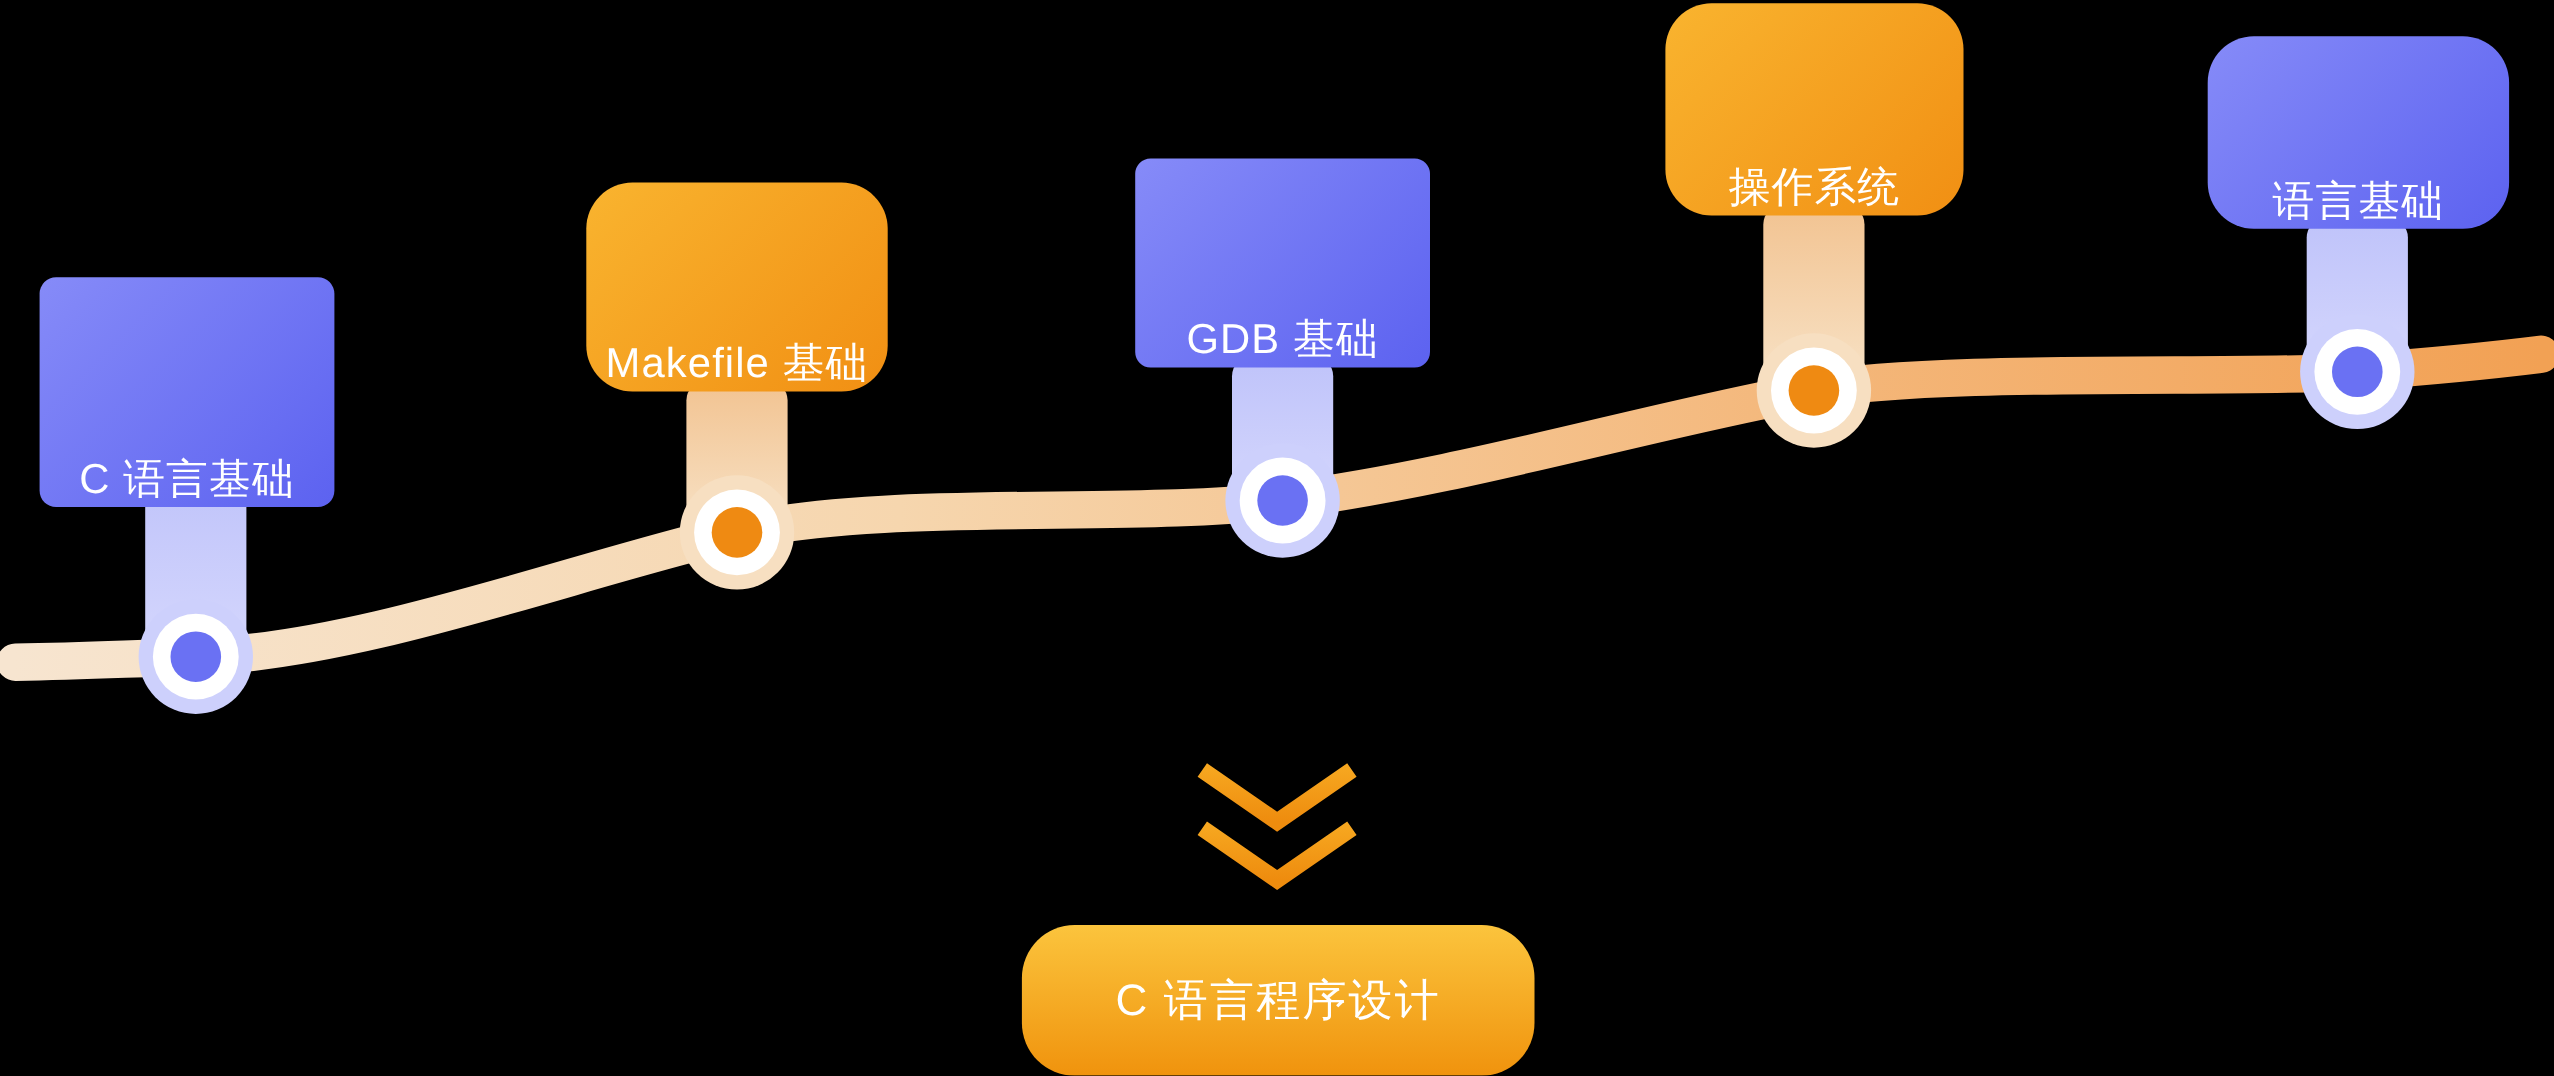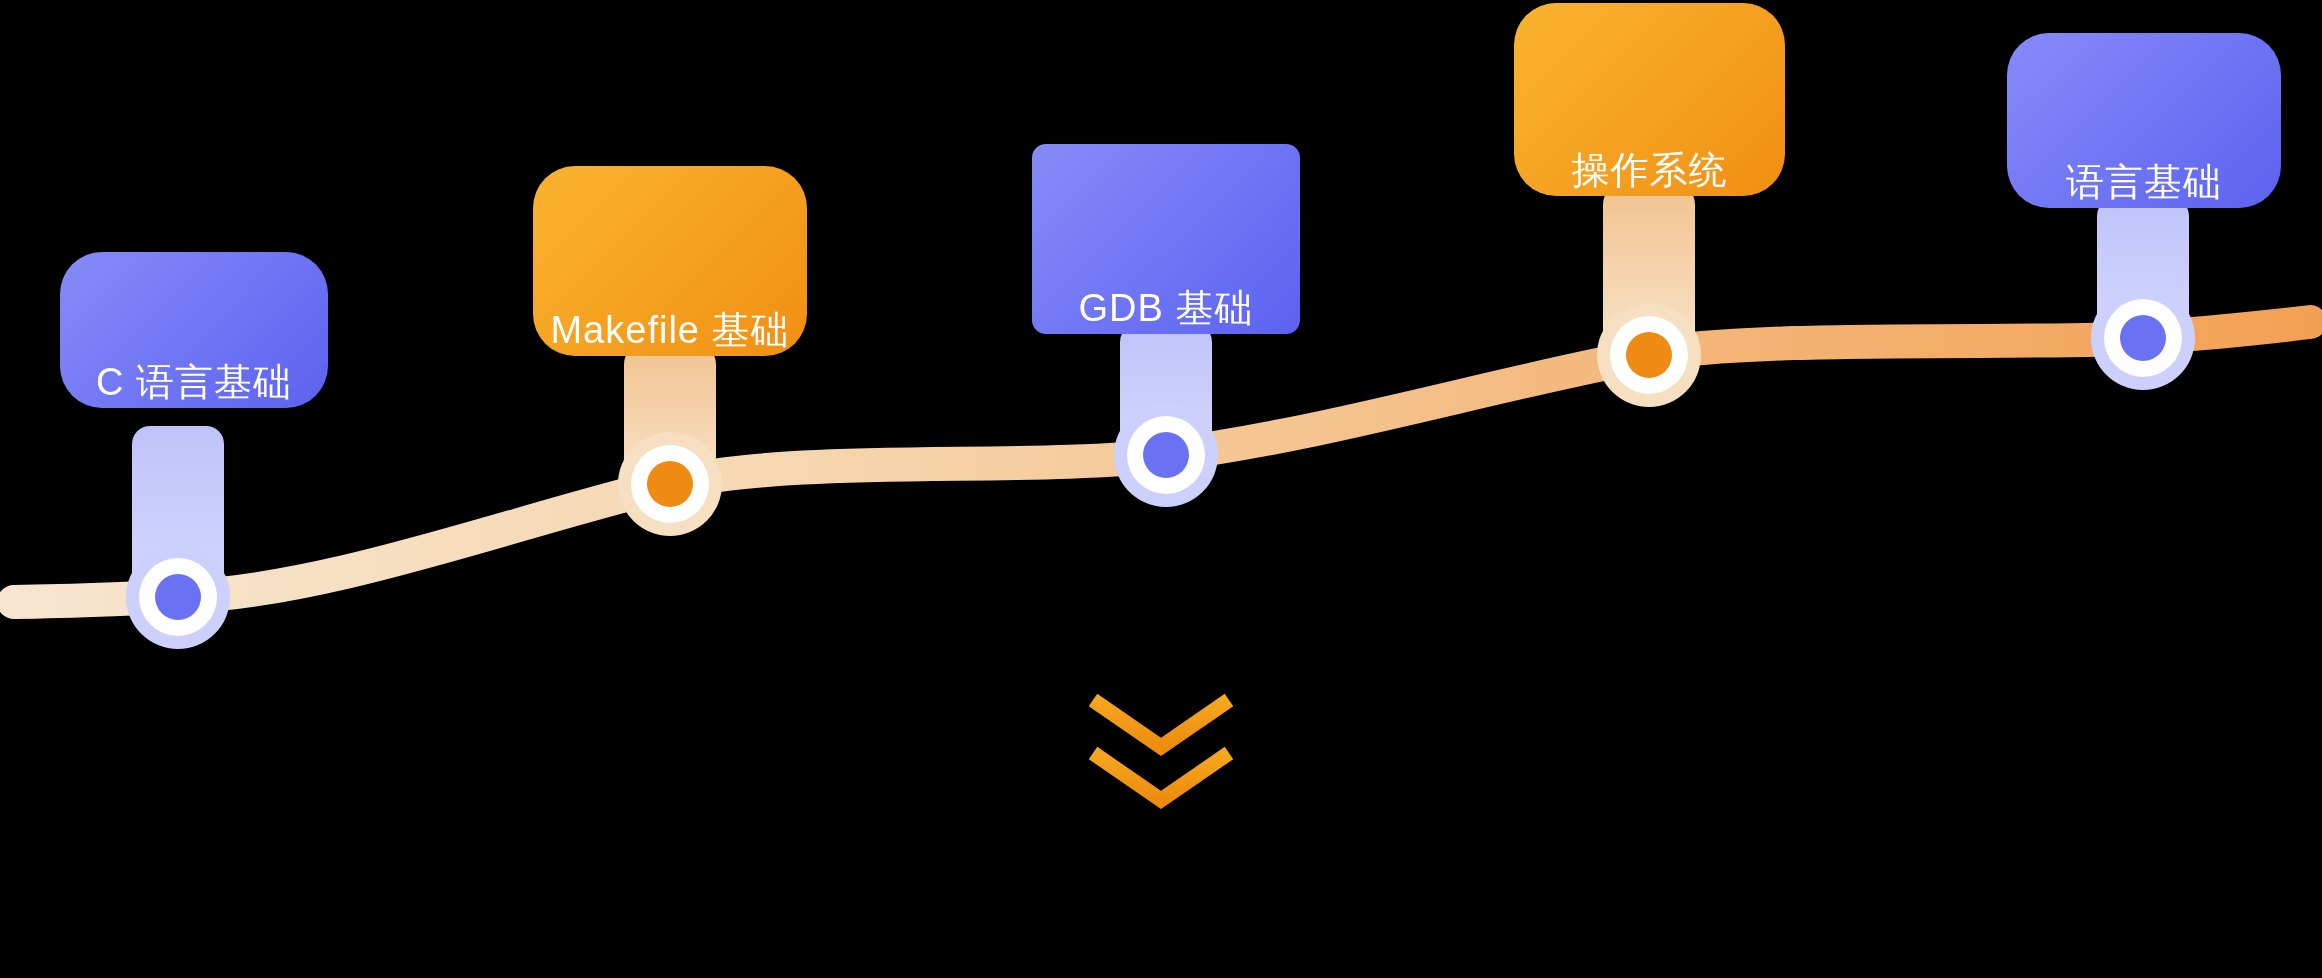--- a/index.html
+++ b/index.html
@@ -109,21 +109,21 @@
     <div class="ring">
         <div class="dot dot-orange"></div>
       </div>
   </div>
   <div class="node halo-blue" style="left:2091px; top:286px;">
     <div class="ring">
         <div class="dot dot-blue"></div>
       </div>
   </div>
 
-  <div class="label-box box-blue" style="left:60px;   top:252px; width:268px; height:156px;">
+  <div class="label-box box-blue" style="left:36px;   top:252px; width:268px; height:209px;border-radius:15px;">
     <span>C 语言基础</span>
   </div>
   <div class="label-box box-orange" style="left:533px;  top:166px; width:274px; height:190px;">
     <span>Makefile 基础</span>
   </div>
   <div class="label-box box-blue" style="left:1032px; top:144px; width:268px; height:190px;border-radius:14px;">
     <span>GDB 基础</span>
   </div>
   <div class="label-box box-orange" style="left:1514px; top:3px;   width:271px; height:193px;">
     <span>操作系统</span>
@@ -136,14 +136,17 @@
     <defs>
       <linearGradient id="chevGrad" x1="0" y1="0" x2="0" y2="1">
         <stop offset="0" stop-color="#f6a61f"></stop>
         <stop offset="1" stop-color="#ee8c0e"></stop>
       </linearGradient>
     </defs>
     <polyline points="13,10 81,57 149,10" fill="none" stroke="url(#chevGrad)" stroke-width="15"></polyline>
     <polyline points="13,63 81,110 149,63" fill="none" stroke="url(#chevGrad)" stroke-width="15"></polyline>
   </svg>
 
+  <div class="result-box">
+    <span>C 语言程序设计</span>
+  </div>
 
 </div>
 
 </body></html>

